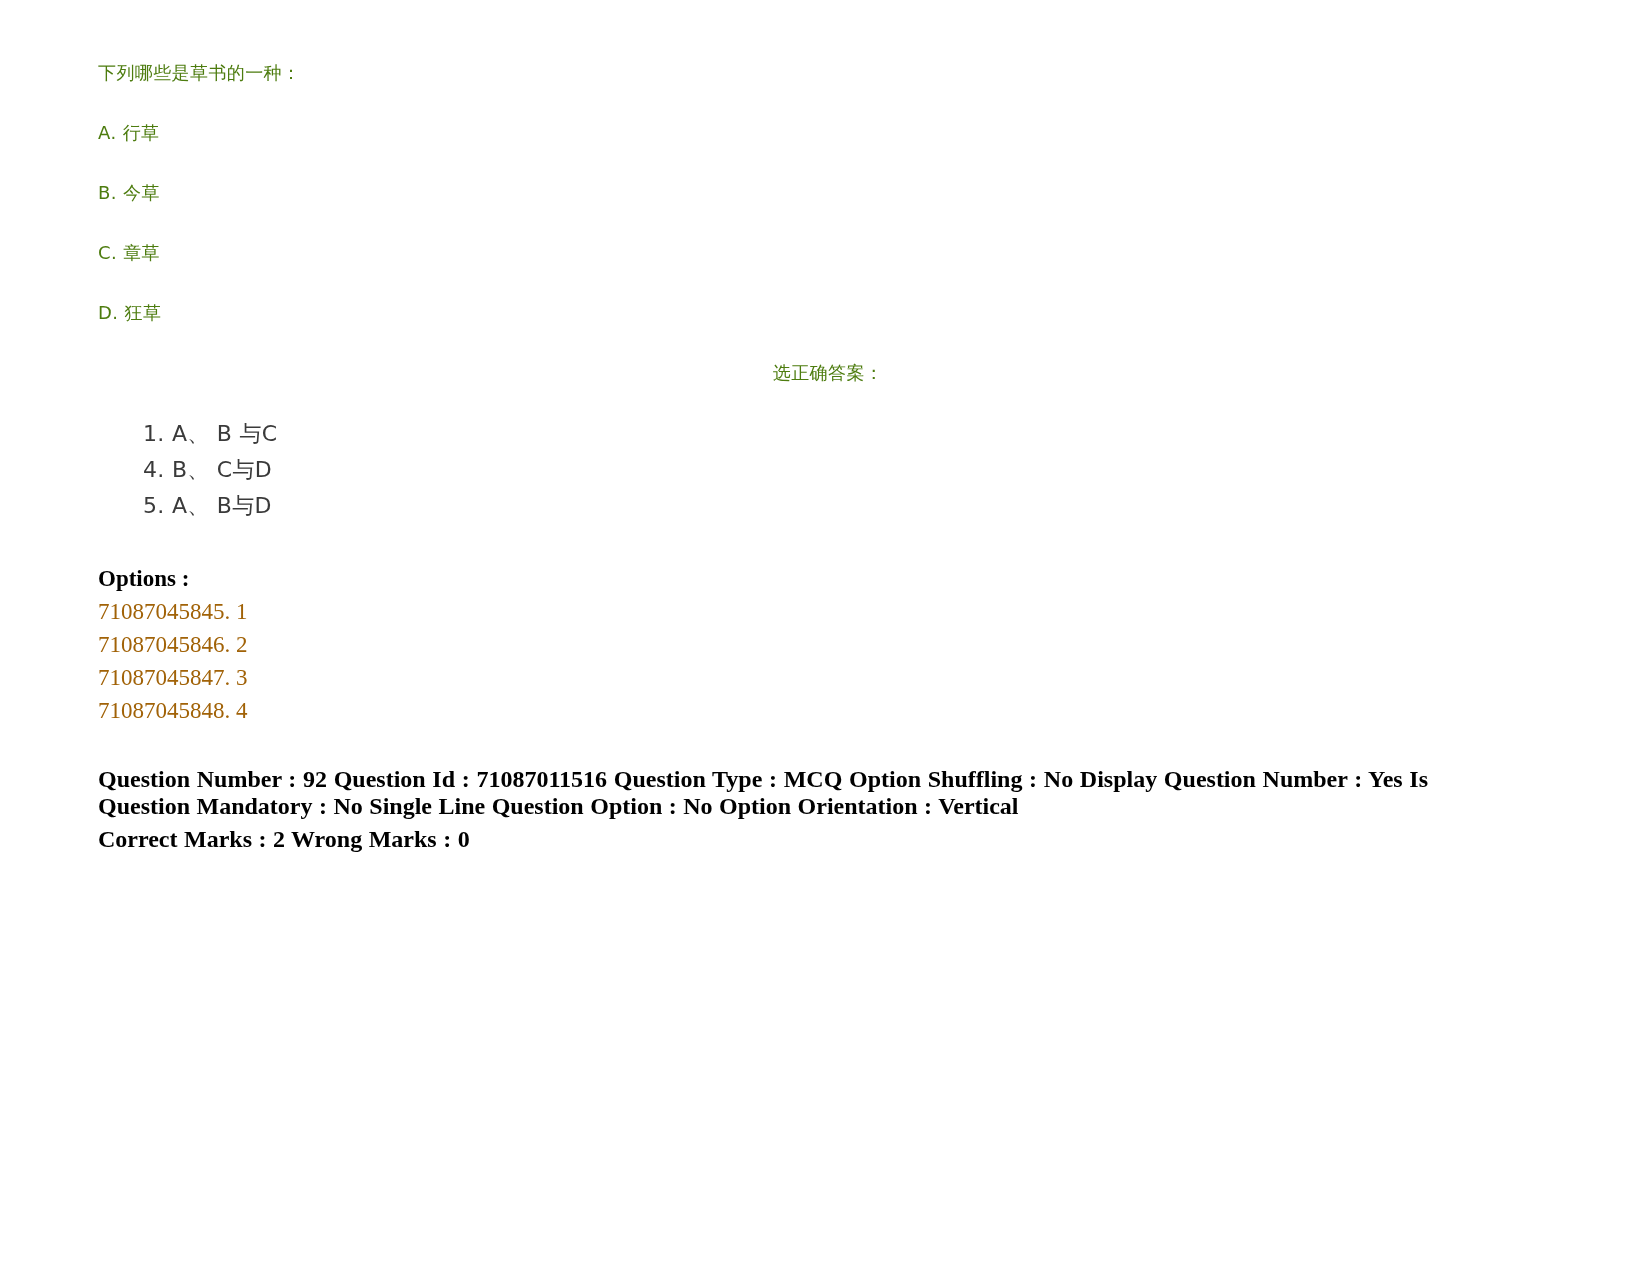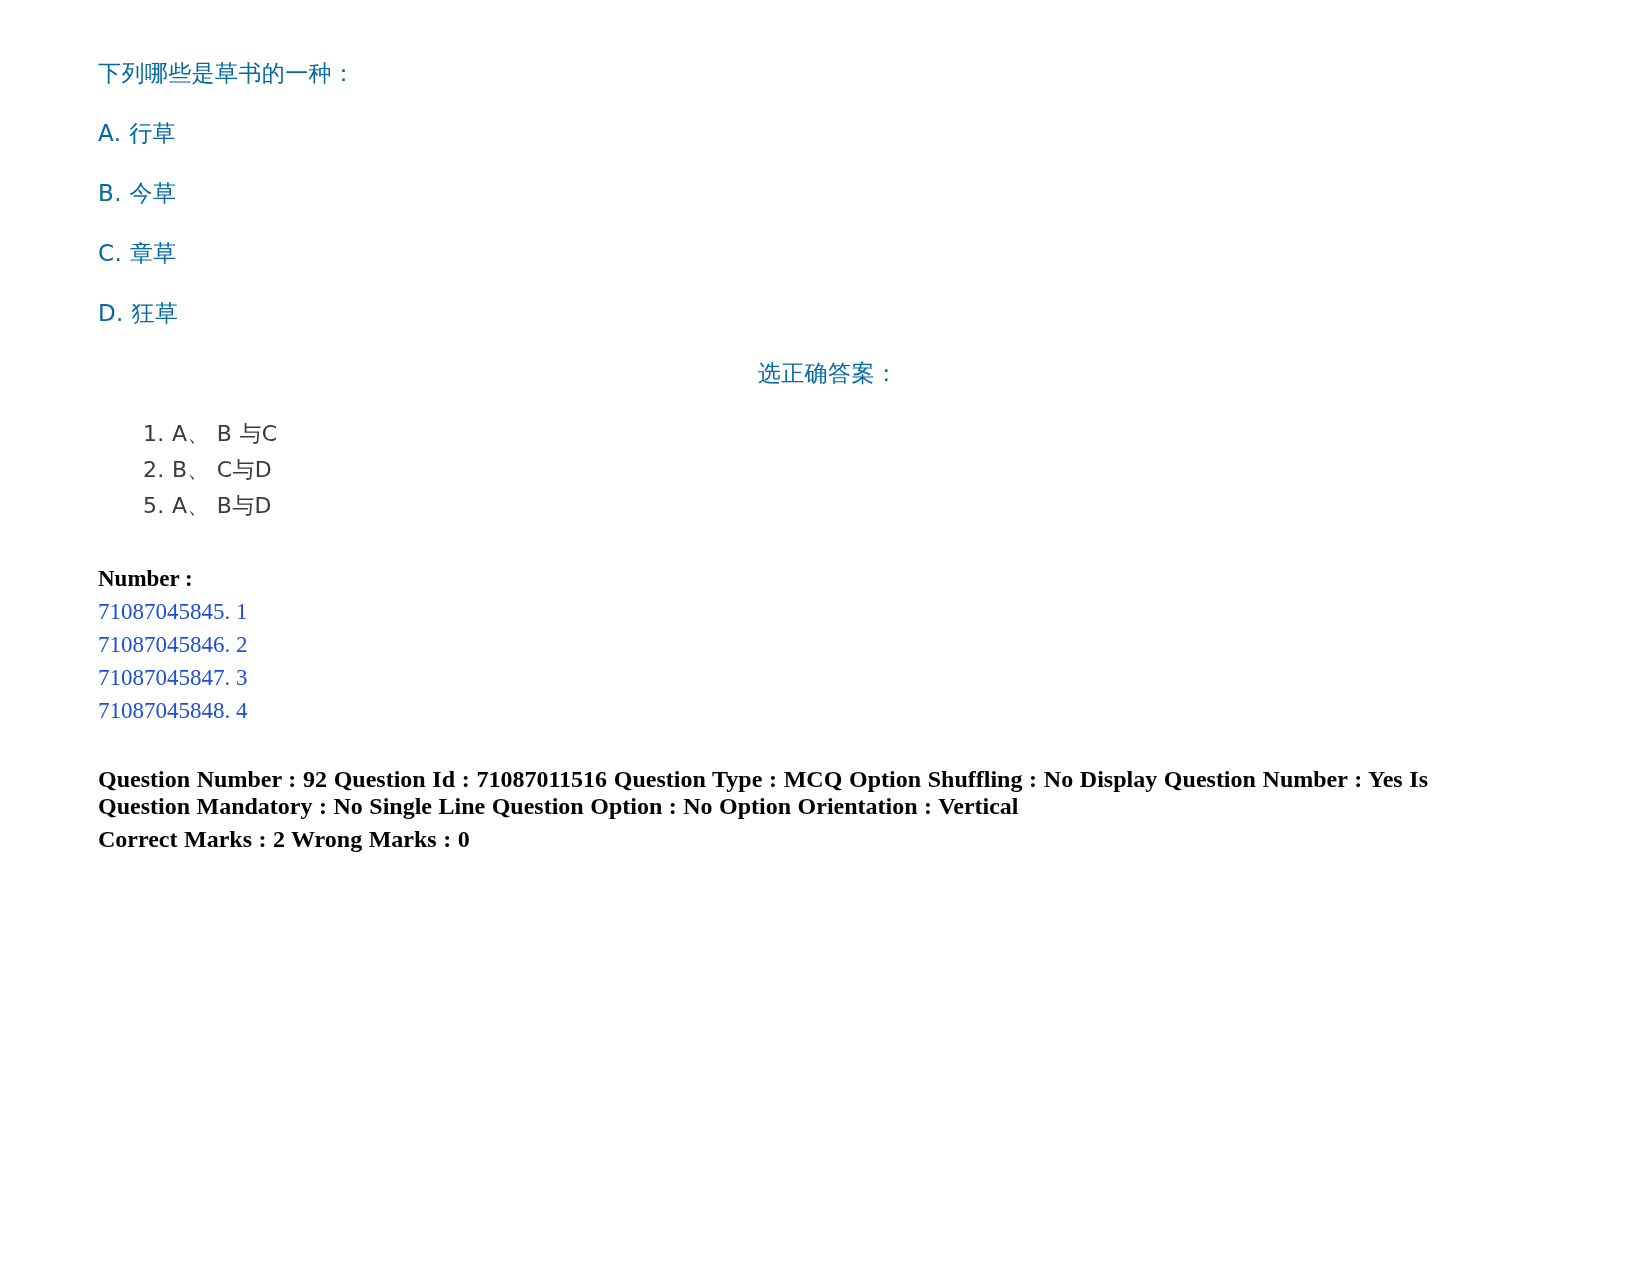--- a/index.html
+++ b/index.html
@@ -30,22 +30,22 @@
   
   .question-block {
     position: absolute;
     left: 98px;
     top: 58px;
     width: 1460px;
   }
 
   .cjk {
     font-family: "DejaVu Sans", "Liberation Sans", sans-serif;
-    color: #0369a1;
-    font-size: 23px;
+    color: #4d7c0f;
+    font-size: 18px;
     line-height: 30px;
     letter-spacing: 0.4px;
   }
 
   .stem {
     margin: 0 0 30px 0;
   }
 
   .choice {
     margin: 0 0 30px 0;
@@ -92,21 +92,21 @@
     line-height: 33px;
     color: #000000;
     margin: 0;
   }
 
   .option-id {
     font-family: "Liberation Serif", "DejaVu Serif", serif;
     font-weight: normal;
     font-size: 23px;
     line-height: 33px;
-    color: #1d4ed8;
+    color: #a16207;
     margin: 0;
     white-space: pre;
   }
 
   
   .meta-block {
     position: absolute;
     left: 98px;
     top: 766px;
     width: 1330px;
@@ -141,28 +141,28 @@
     <p class="cjk choice">B. 今草</p>
 
     <p class="cjk choice">C. 章草</p>
 
     <p class="cjk choice">D. 狂草</p>
 
     <p class="cjk prompt">选正确答案：</p>
 
     <ol class="answer-list">
       <li>1. A、 B 与C</li>
-      <li>2. B、 C与D</li>
+      <li>4. B、 C与D</li>
       <li>5. A、 B与D</li>
     </ol>
 
   </div>
 
   <div class="options-block">
-    <p class="options-label">Number :</p>
+    <p class="options-label">Options :</p>
 
     <p class="option-id">71087045845. 1</p>
 
     <p class="option-id">71087045846. 2</p>
 
     <p class="option-id">71087045847. 3</p>
 
     <p class="option-id">71087045848. 4</p>
   </div>
 

